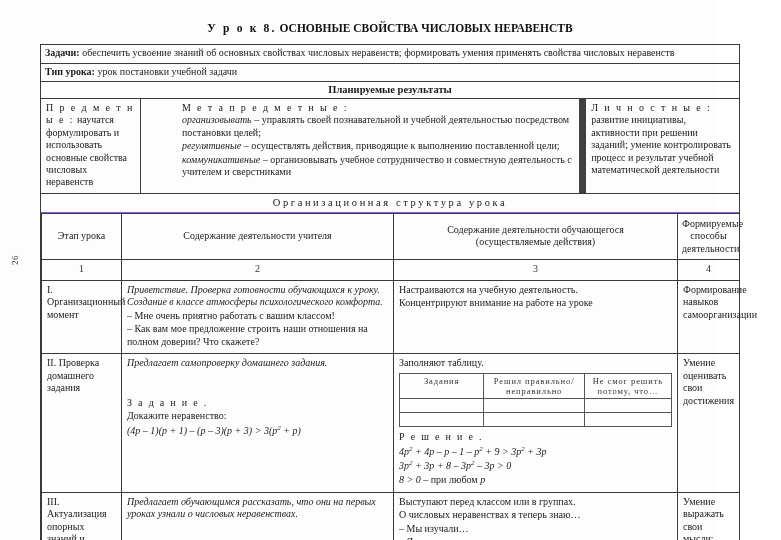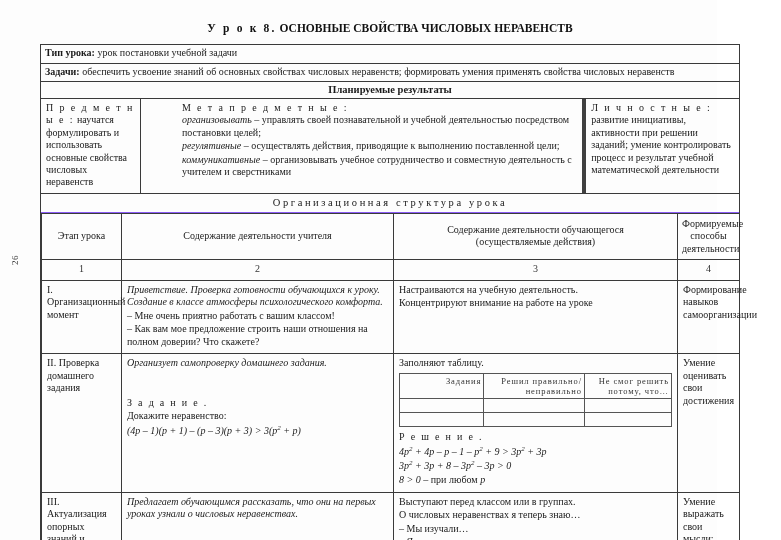--- a/index.html
+++ b/index.html
@@ -71,21 +71,21 @@
     display: flex;
     border-bottom: 1px solid #3a3a3a;
   }
   .results .cell {
     padding: 3px 5px 4px 5px;
     font-size: 10px;
     line-height: 1.24;
     box-sizing: border-box;
   }
   .rc1 { width: 105px; border-right: 1px solid #3a3a3a; }
-  .rc2 { width: 432px; border-right: 4px solid #404040; margin-left: 36px; }
+  .rc2 { width: 432px; border-right: 7px solid #404040; margin-left: 36px; }
   .rc3 { width: 161px; }
   .lbl { letter-spacing: 1.9px; }
   .it { font-style: italic; }
 
   .struct-head {
     border-bottom: 1px solid #8b5cf6;
     text-align: center;
     font-size: 10.5px;
     padding: 3px 0 4px 0;
     font-weight: normal;
@@ -129,21 +129,21 @@
 
   table.inner {
     border-collapse: collapse;
     width: 100%;
     table-layout: fixed;
     margin: 3px 0 4px 0;
   }
   table.inner td {
     border: 1px solid #555;
     font-size: 8.5px;
-    text-align: right;
+    text-align: center;
     padding: 2px 2px;
     line-height: 1.2;
     height: 9px;
     color: #333;
   }
   table.inner td.hd { letter-spacing: 0.9px; }
   .ic1 { width: 31%; }
   .ic2 { width: 37%; }
   .ic3 { width: 32%; }
   .blank { height: 11px; }
@@ -157,27 +157,27 @@
   <div class="page-number">26</div>
 
   <div class="doc-title">
     <span class="sp">У р о к  8.</span>
     <span>ОСНОВНЫЕ СВОЙСТВА ЧИСЛОВЫХ НЕРАВЕНСТВ</span>
   </div>
 
   <div class="sheet">
 
     <div class="row-line">
+      <b>Задачи:</b>
+      <span>обеспечить усвоение знаний об основных свойствах числовых неравенств; формировать умения применять свойства числовых неравенств</span>
+    </div>
+
+    <div class="row-line">
       <b>Тип урока:</b>
       <span>урок постановки учебной задачи</span>
-    </div>
-
-    <div class="row-line">
-      <b>Задачи:</b>
-      <span>обеспечить усвоение знаний об основных свойствах числовых неравенств; формировать умения применять свойства числовых неравенств</span>
     </div>
 
     <div class="centered-head">Планируемые результаты</div>
 
     <div class="results">
       <div class="cell rc1">
         <span class="lbl">П р е д м е т н ы е :</span>
         <span>научатся формулировать и использовать основные свойства числовых неравенств</span>
       </div>
       <div class="cell rc2">
@@ -230,21 +230,21 @@
           <td>
             <div class="para">Настраиваются на учебную деятельность.</div>
             <div class="para">Концентрируют внимание на работе на уроке</div>
           </td>
           <td>Формирование навыков самоорганизации</td>
         </tr>
 
         <tr>
           <td class="stage">II. Проверка домашнего задания</td>
           <td>
-            <div class="it para">Организует самопроверку домашнего задания.</div>
+            <div class="it para">Предлагает самопроверку домашнего задания.</div>
             <div style="height:26px"></div>
             <div class="sol-lbl para">З а д а н и е .</div>
             <div class="para">Докажите неравенство:</div>
             <div class="para math">(4<i>p</i> – 1)(<i>p</i> + 1) – (<i>p</i> – 3)(<i>p</i> + 3) &gt; 3(<i>p</i><sup>2</sup> + <i>p</i>)</div>
           </td>
           <td>
             <div class="para">Заполняют таблицу.</div>
             <table class="inner">
               <colgroup>
                   <col class="ic1">

